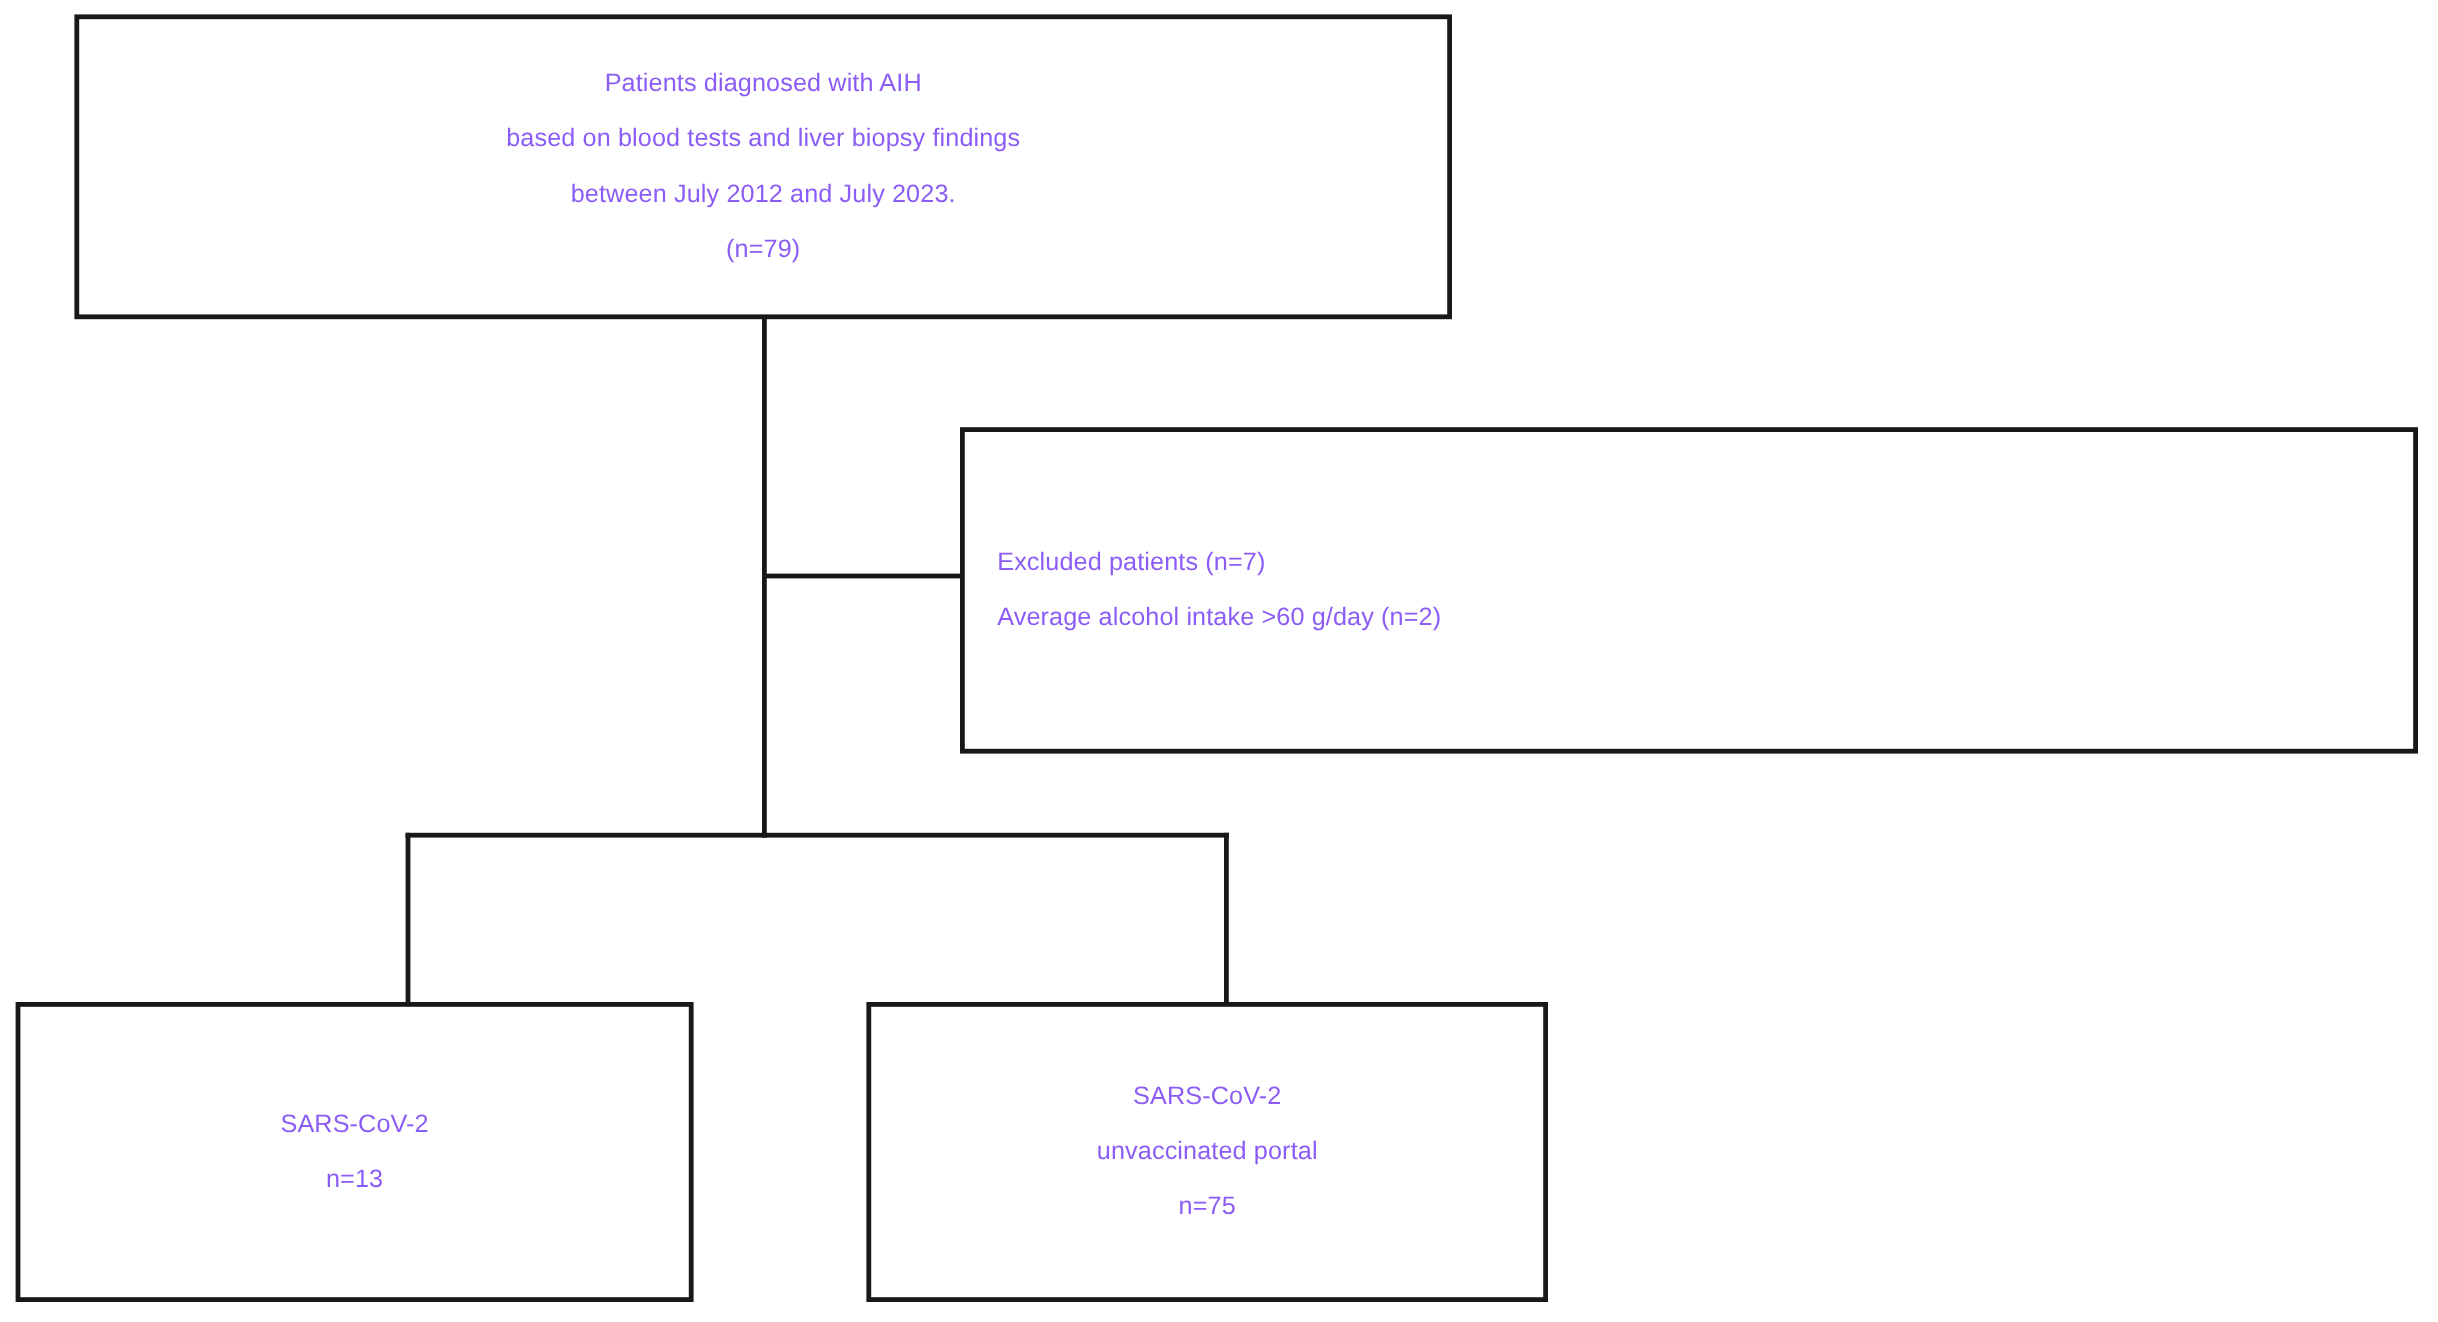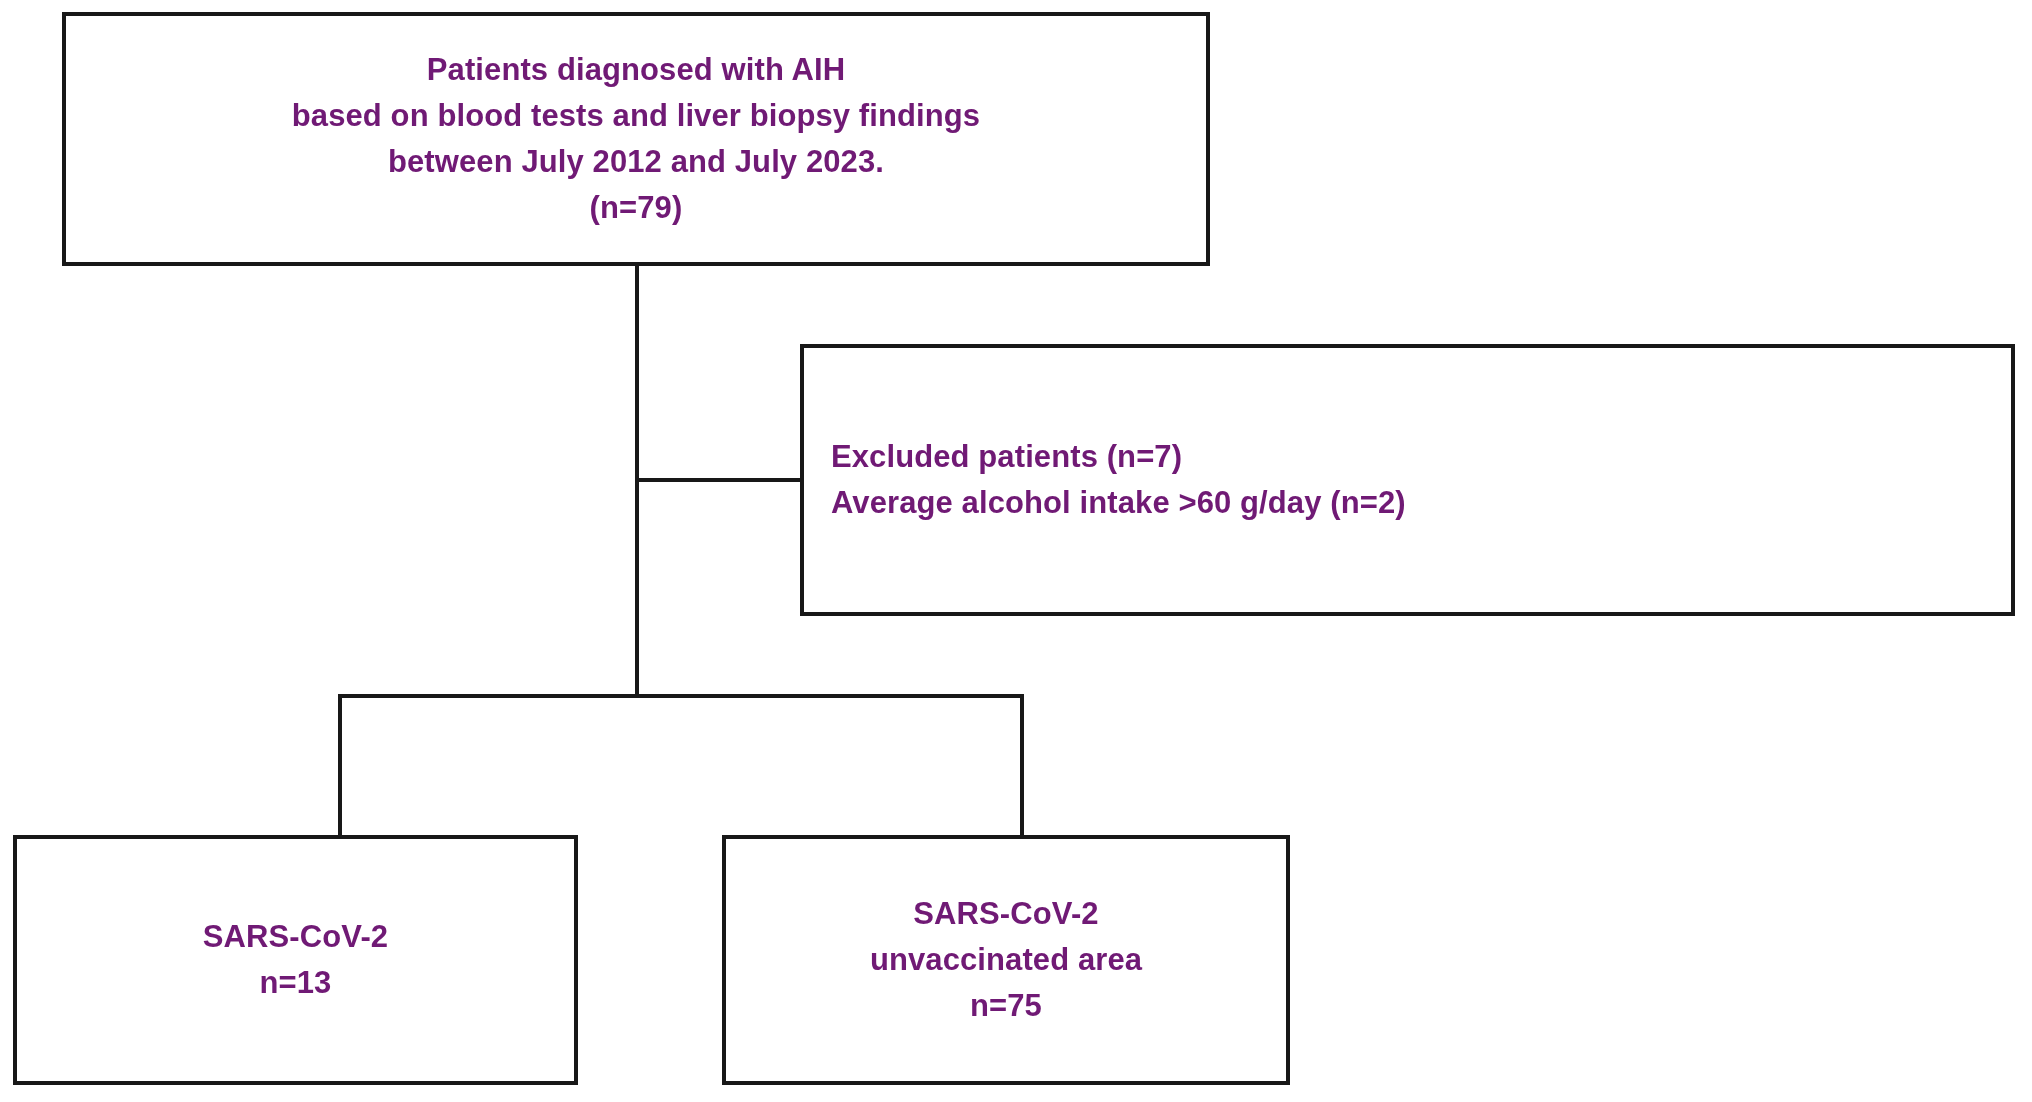--- a/index.html
+++ b/index.html
@@ -28,42 +28,41 @@
   .node-box.center-text {
     align-items: center;
     text-align: center;
   }
   .node-box.left-text {
     align-items: flex-start;
     text-align: left;
     padding-left: 27px;
   }
   .node-line {
-    font-size: 31px;
+    font-size: 21px;
     line-height: 46px;
     letter-spacing: 0.1px;
     white-space: pre;
-    color: #701a75;
-    font-weight: bold;
+    color: #8b5cf6;
   }
   .connector {
     position: absolute;
     background: #181818;
   }
   
   #box-source {
     left: 62px;
     top: 12px;
     width: 1148px;
     height: 254px;
   }
   
   #box-excluded {
     left: 800px;
-    top: 344px;
+    top: 356px;
     width: 1215px;
     height: 272px;
   }
   
   #box-vaccinated {
     left: 13px;
     top: 835px;
     width: 565px;
     height: 250px;
   }
@@ -130,17 +129,17 @@
   <div class="connector" id="connector-drop-left"></div>
   <div class="connector" id="connector-drop-right"></div>
 
   <div class="node-box center-text" id="box-vaccinated">
     <div class="node-line">SARS-CoV-2</div>
     <div class="node-line">n=13</div>
   </div>
 
   <div class="node-box center-text" id="box-unvaccinated">
     <div class="node-line">SARS-CoV-2</div>
-    <div class="node-line">unvaccinated area</div>
+    <div class="node-line">unvaccinated portal</div>
     <div class="node-line">n=75</div>
   </div>
 
 </div>
 
 </body></html>

